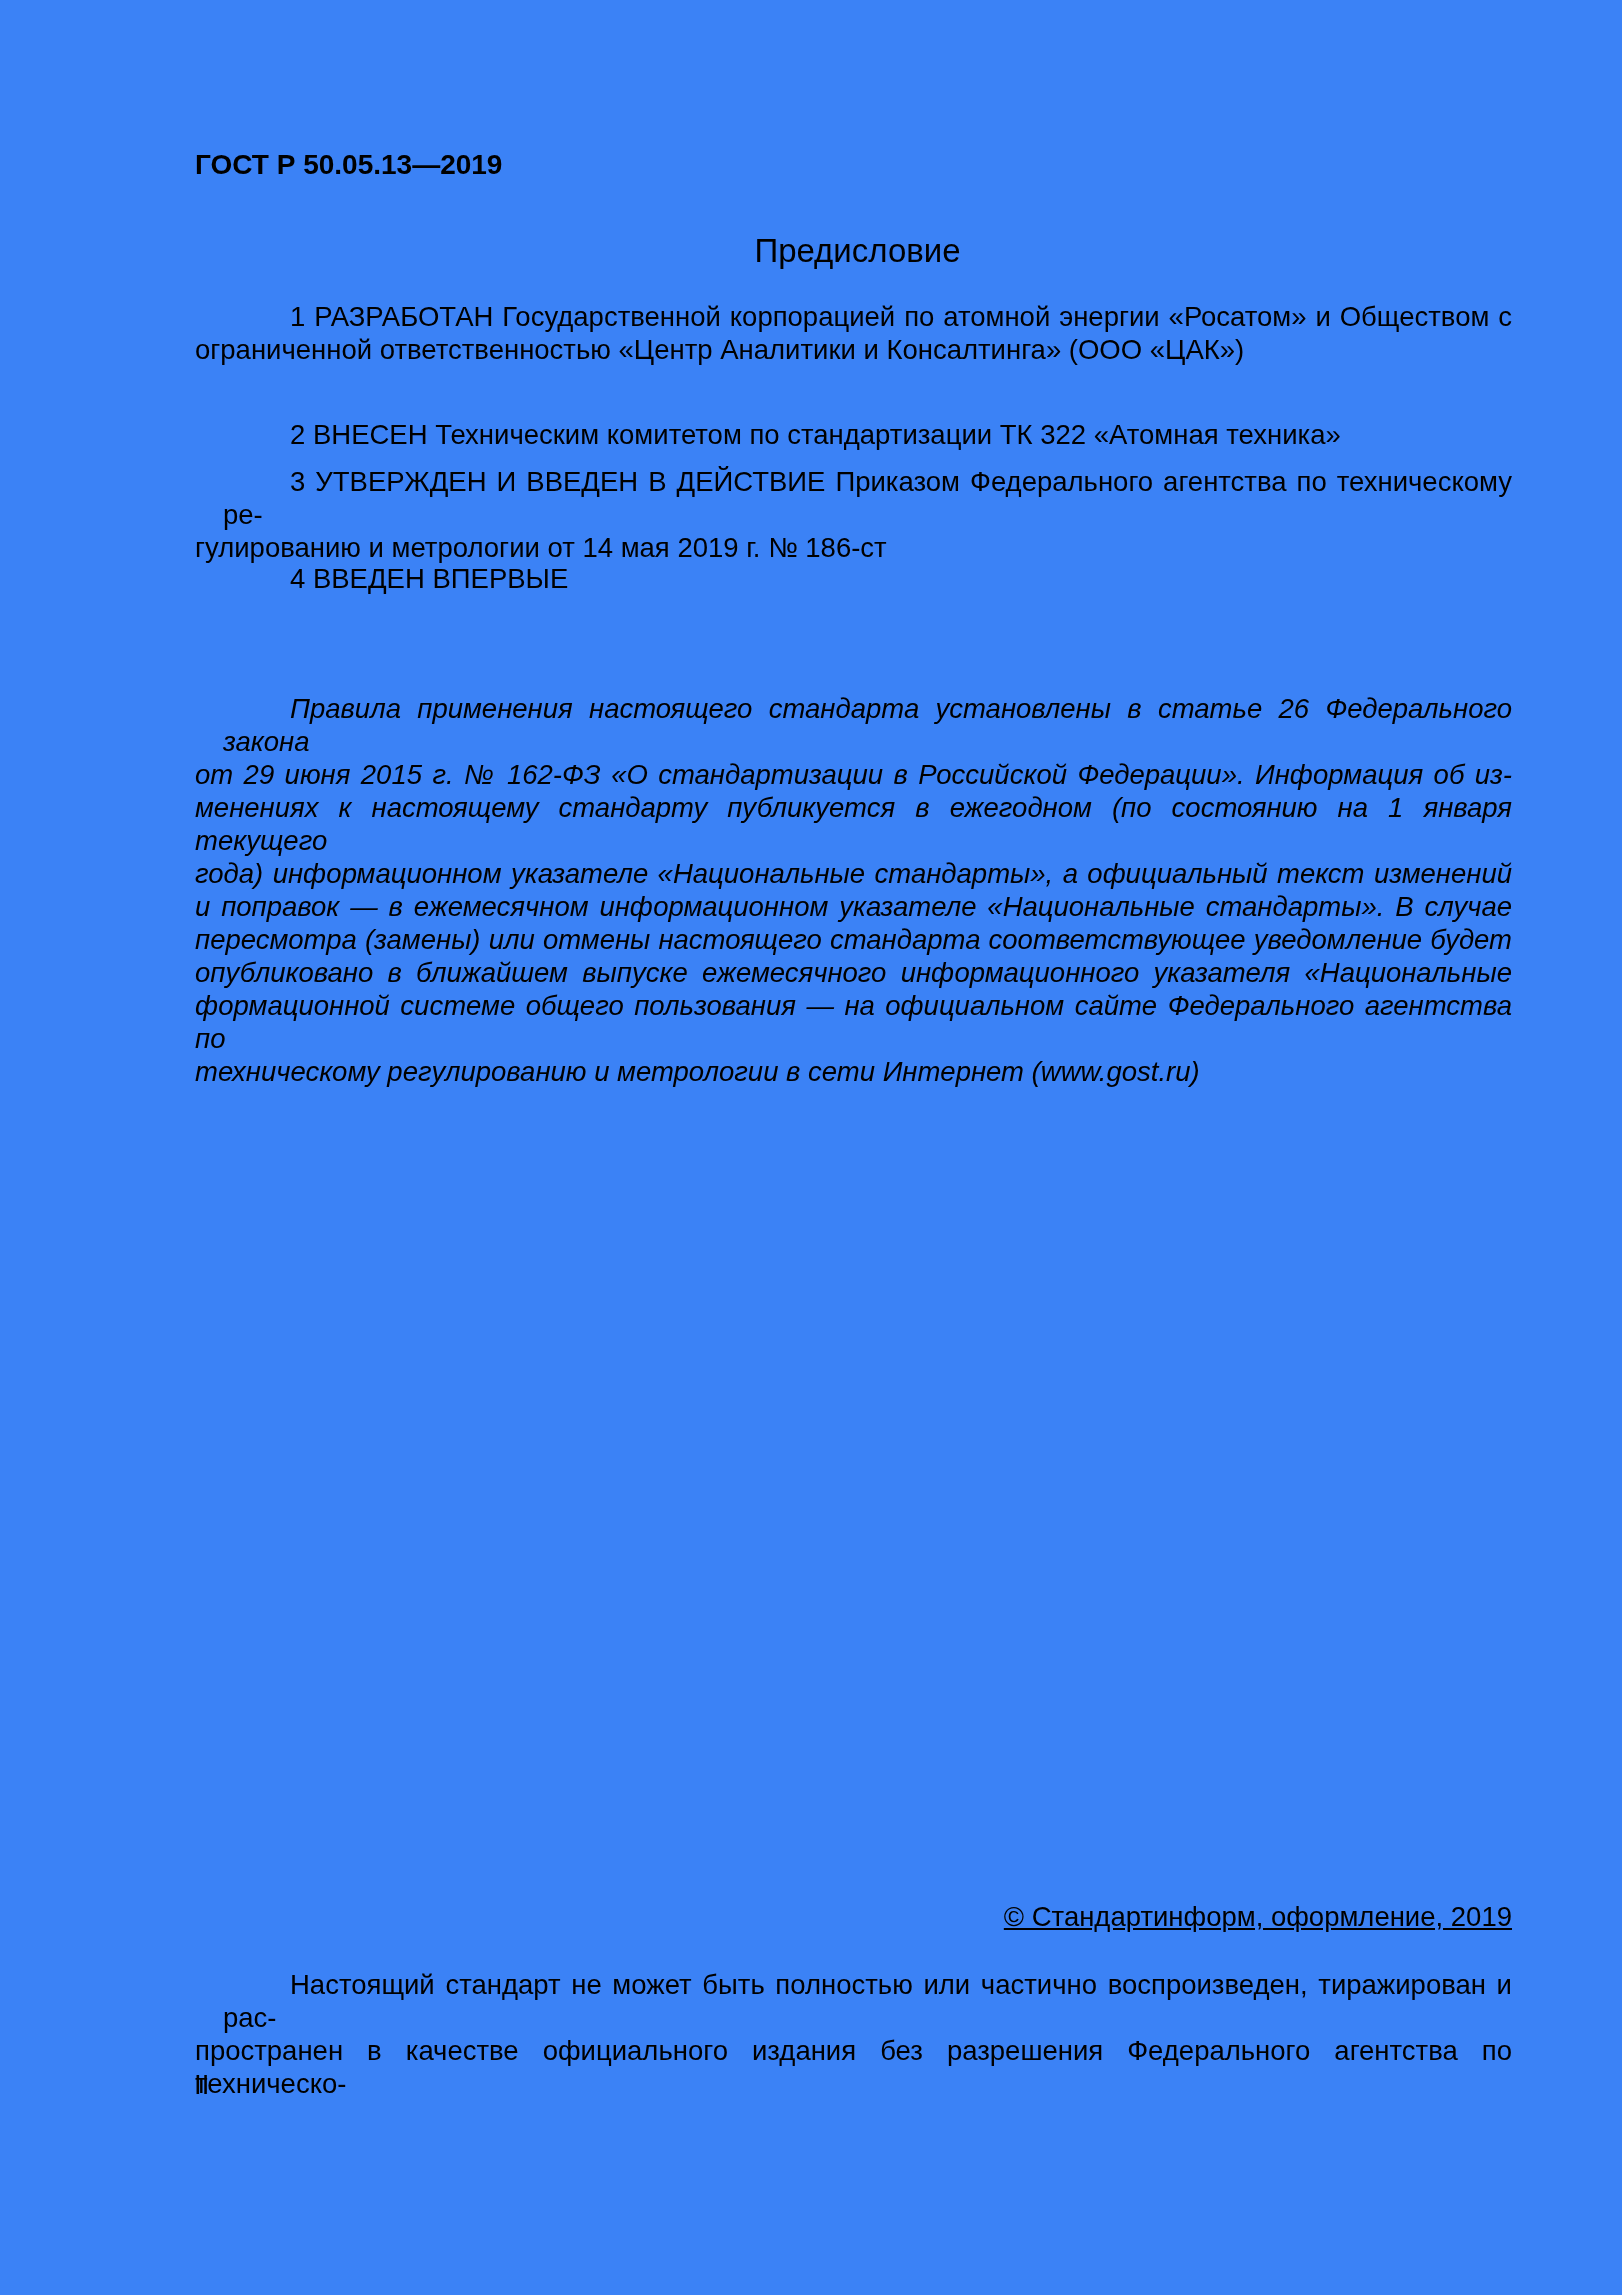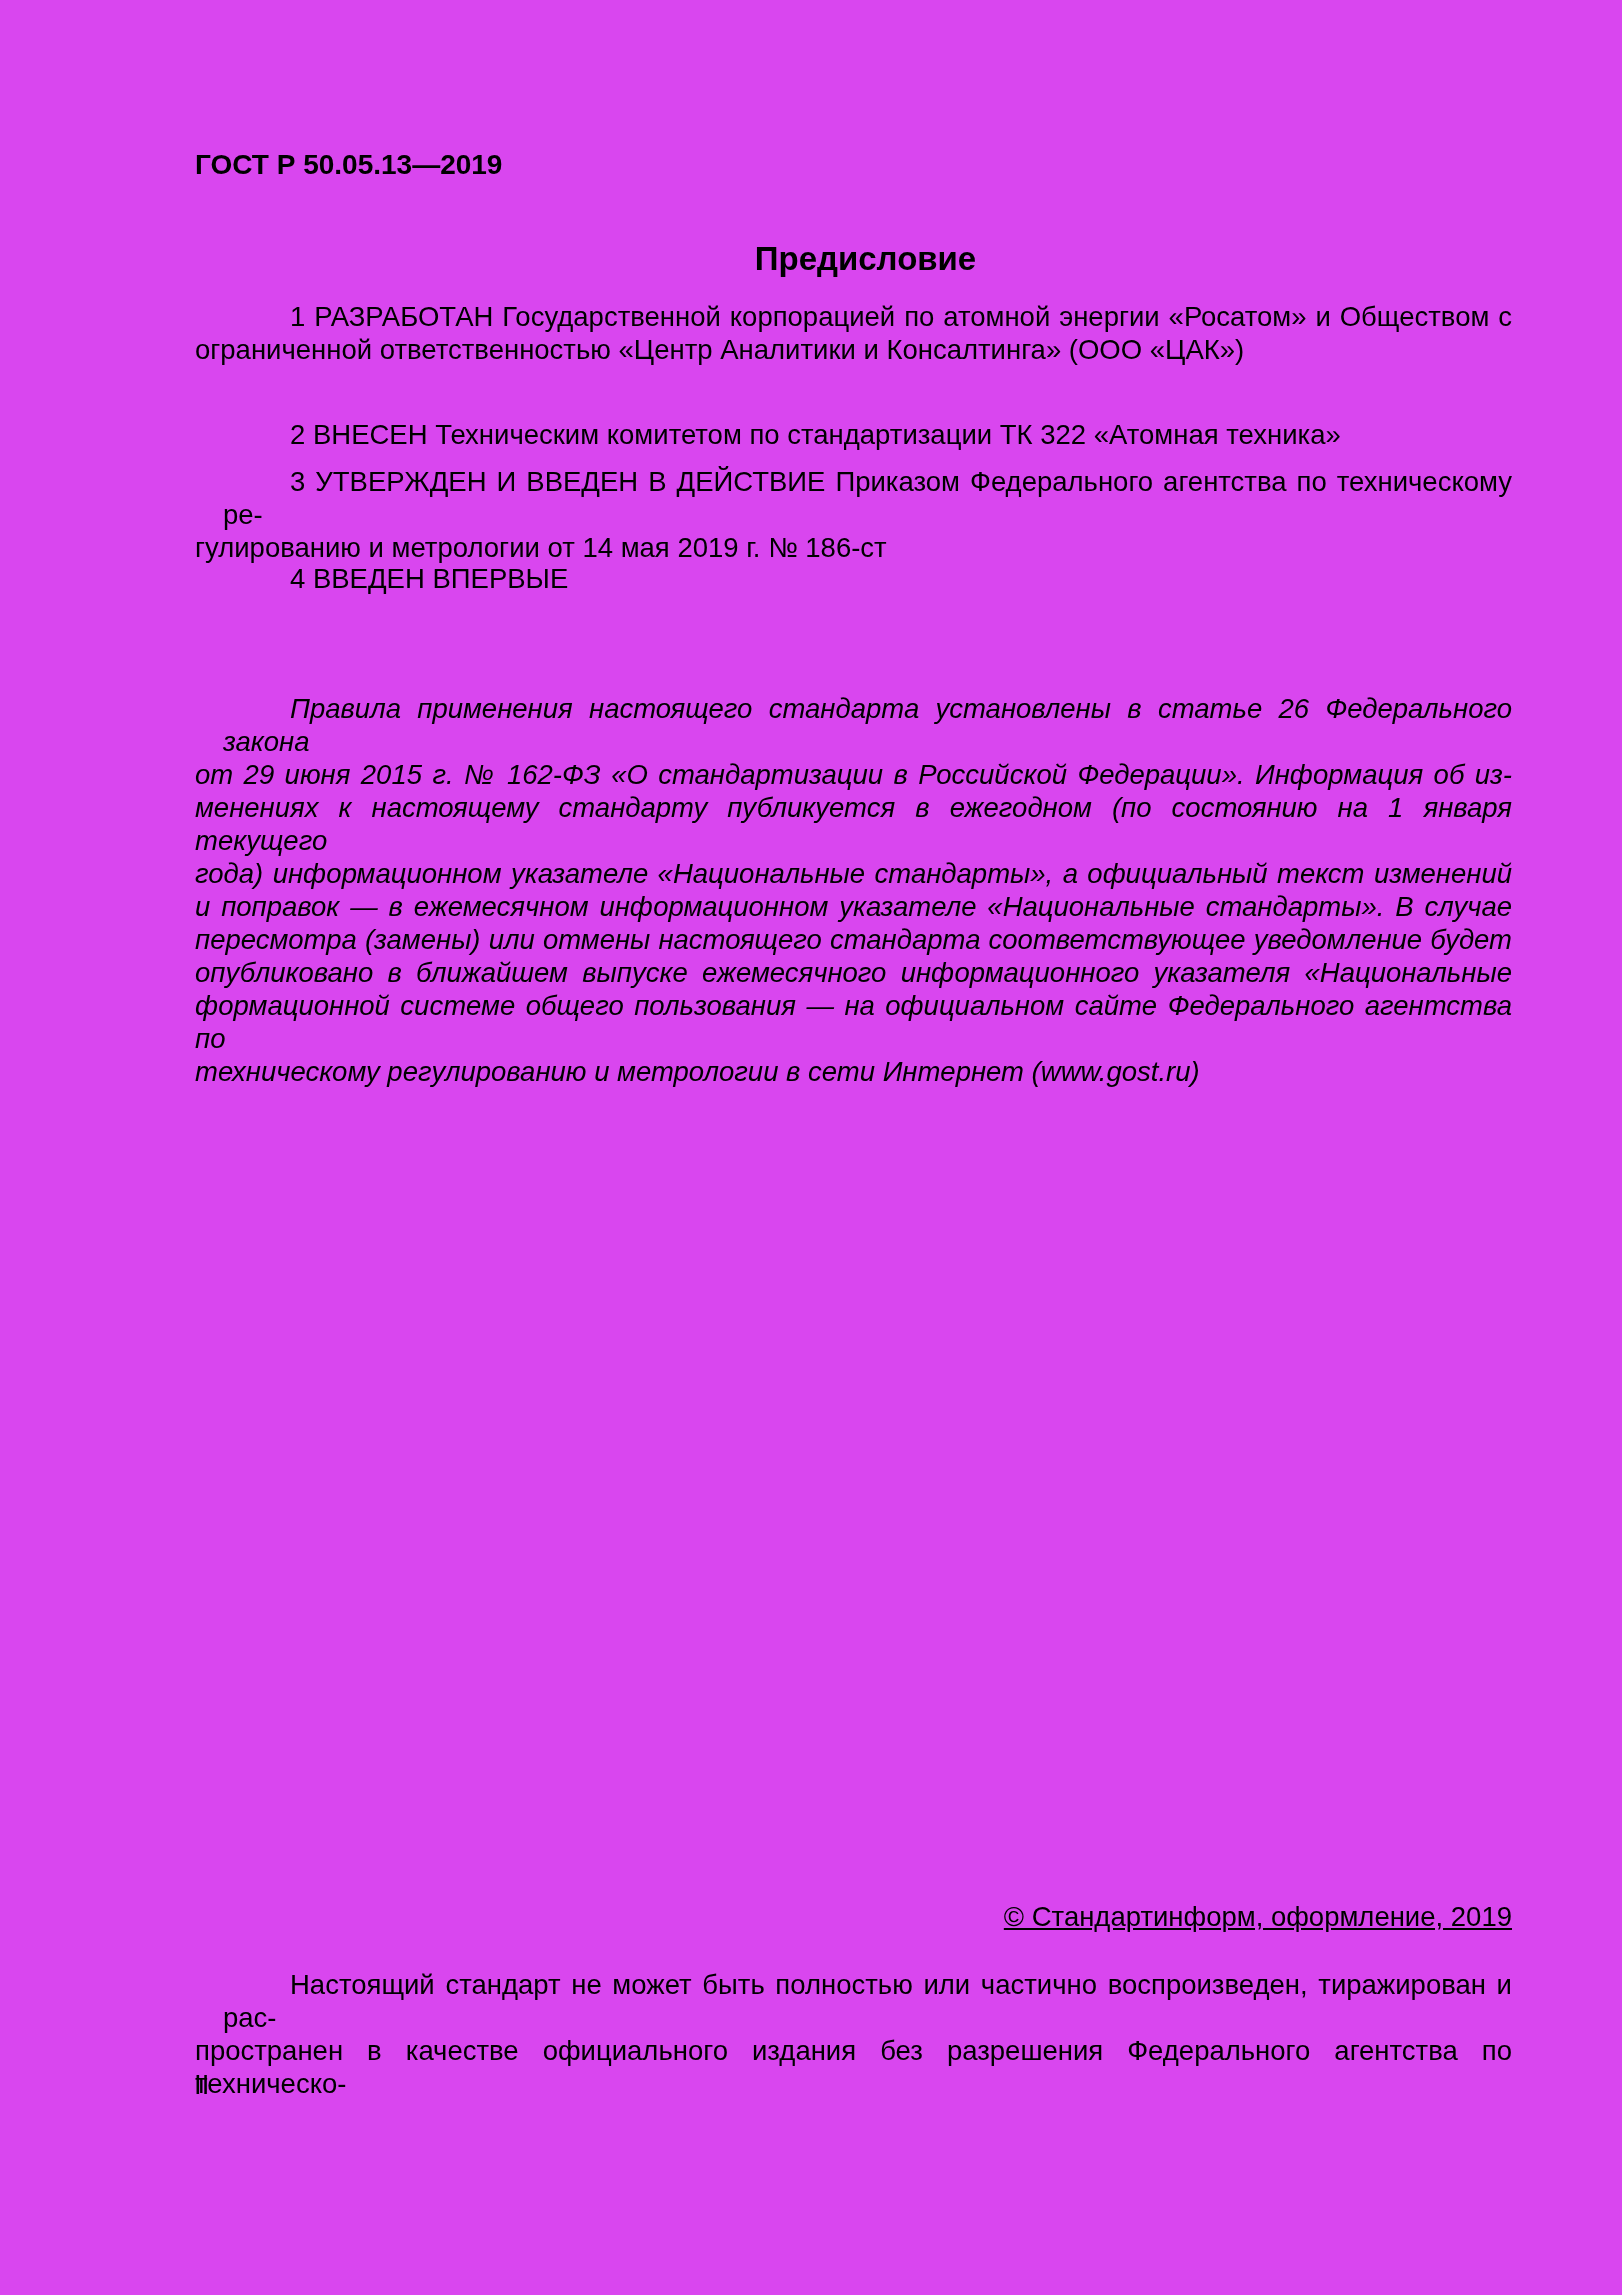--- a/index.html
+++ b/index.html
@@ -1,41 +1,41 @@
 <!DOCTYPE html>
 <html lang="ru" style="font-size:10.5px"><head>
 <meta charset="utf-8">
 <style>
   html,body{margin:0;padding:0;background:#ffffff;}
   .page{
     position:relative;
     width:1623px;
     height:2295px;
-    background:#d946ef;
+    background:#3b82f6;
     color:#000000;
     font-family:"Liberation Sans", sans-serif;
     font-size:27.5px;
     overflow:hidden;
   }
   .doc-code{
     position:absolute;
     left:195px; top:148px;
     font-weight:700;
     font-size:28px;
     line-height:33px;
     white-space:nowrap;
   }
   .title{
     position:absolute;
     left:195px; top:228px;
     width:1317px;
-    margin:12px;
+    margin:4px;
     text-align:center;
     font-size:33px;
-    font-weight:700;
+    font-weight:400;
     line-height:37px;
   }
   .para{
     position:absolute;
     left:195px;
     width:1317px;
   }
   .para .line{
     line-height:33px;
     text-align:justify;

